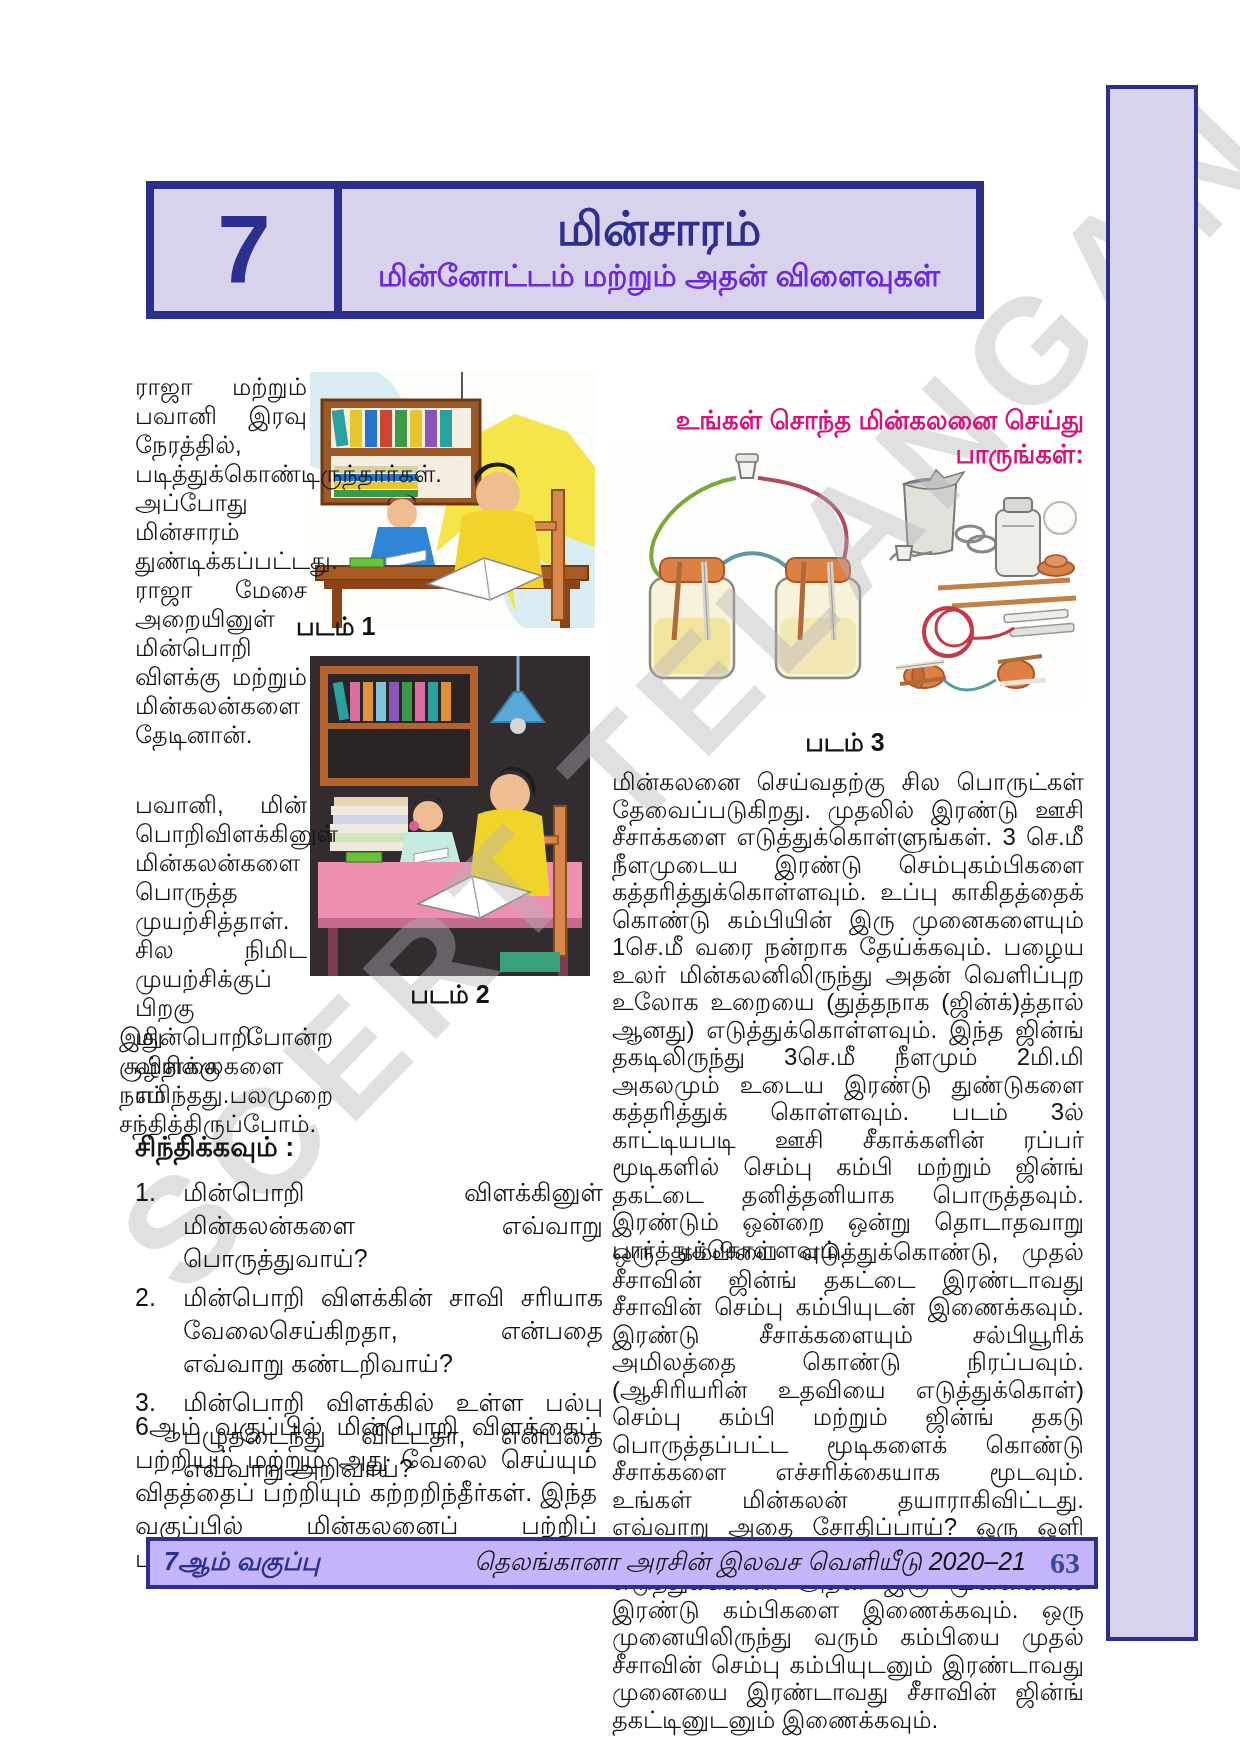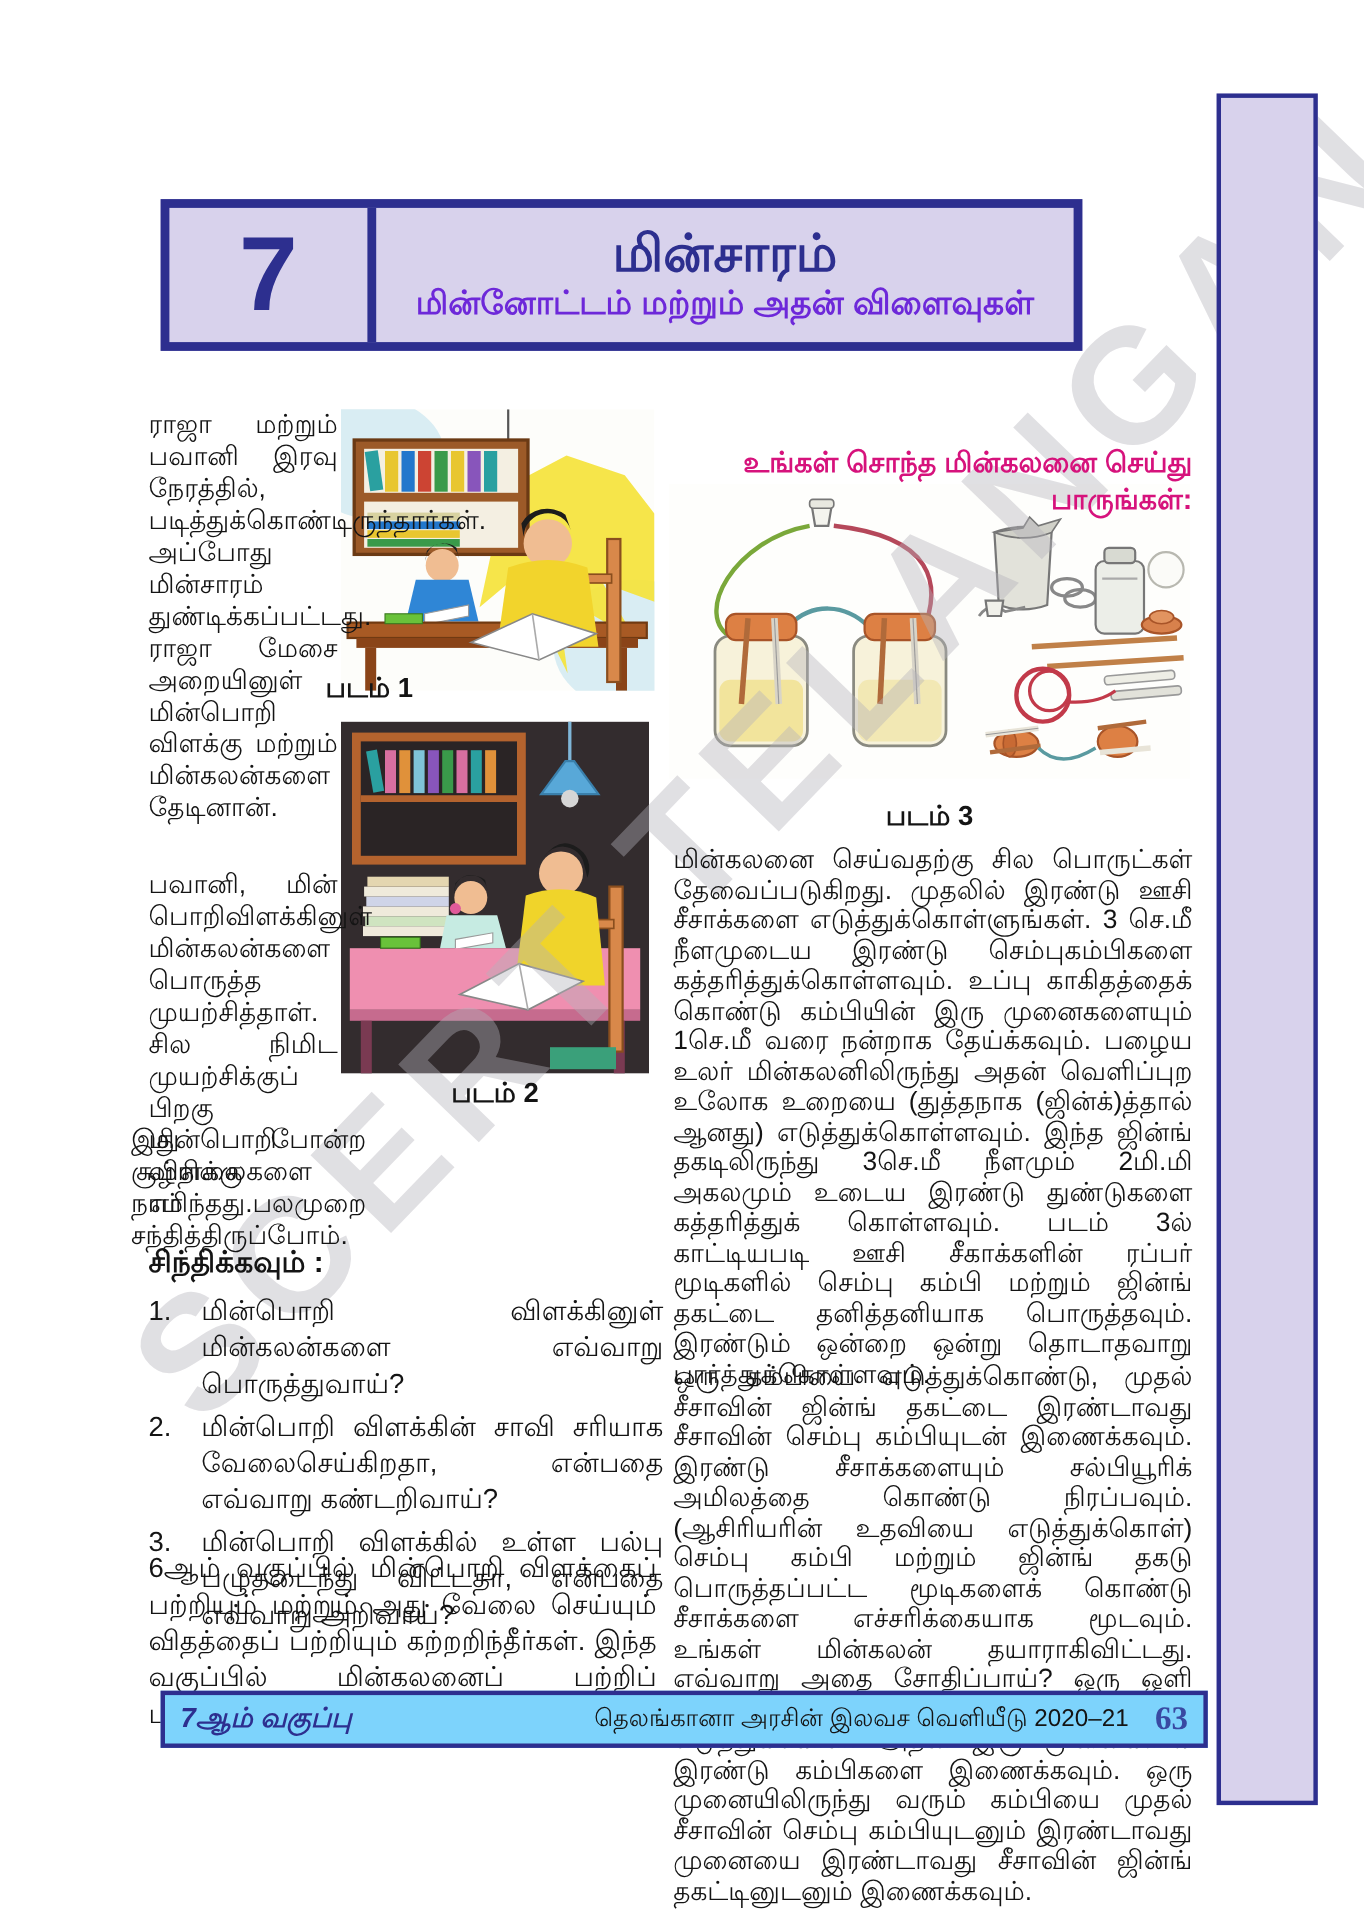--- a/index.html
+++ b/index.html
@@ -12,24 +12,24 @@
   .header-box{position:absolute;left:146px;top:181px;width:822px;height:122px;
               background:#d8d2ec;border:8px solid #2d2f8f;display:flex;z-index:3;}
   .chapter-cell{width:180px;border-right:8px solid #2d2f8f;display:flex;
                 align-items:center;justify-content:center;}
   .chapter-num{font-size:96px;font-weight:bold;color:#2d2f8f;line-height:1;}
   .title-cell{flex:1;display:flex;flex-direction:column;align-items:center;justify-content:center;}
   .chapter-title{font-size:47px;font-weight:bold;color:#2d2f8f;line-height:1.1;}
   .chapter-subtitle{font-size:30px;font-weight:bold;color:#6d28d9;margin-top:4px;}
 
   .footer-bar{position:absolute;left:146px;top:1537px;width:952px;height:52px;
-              background:#7dd3fc;border:4px solid #2d2f8f;display:flex;align-items:center;
+              background:#c4b5fd;border:4px solid #2d2f8f;display:flex;align-items:center;
               z-index:4;box-sizing:border-box;padding:0 14px;}
   .footer-class{font-size:25px;font-weight:bold;font-style:italic;color:#2d2f8f;}
-  .footer-pub{margin-left:auto;font-size:22px;color:#141414;}
+  .footer-pub{margin-left:auto;font-size:25px;color:#141414;font-style:italic;}
   .footer-page{font-size:30px;font-weight:bold;color:#3949a2;margin-left:24px;
                font-family:"Liberation Serif","DejaVu Serif",serif;}
 
   
   .watermark{position:absolute;left:-60px;top:690px;width:1360px;text-align:center;
              transform:rotate(-46deg);font-size:148px;font-weight:bold;letter-spacing:16px;
              color:#b4b2ba;opacity:.40;z-index:2;white-space:nowrap;pointer-events:none;}
 
   
   .txt{position:absolute;z-index:3;}

